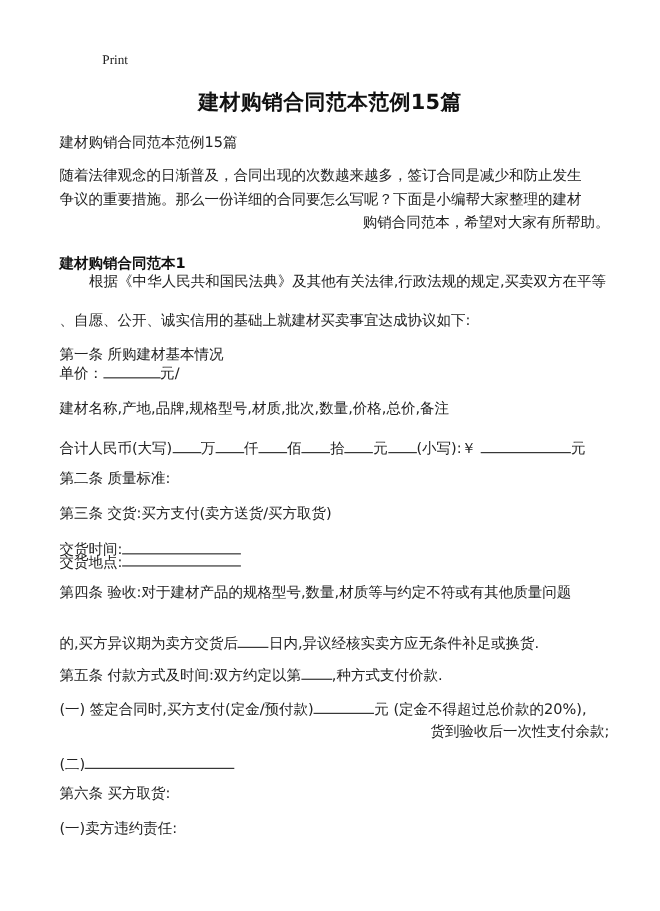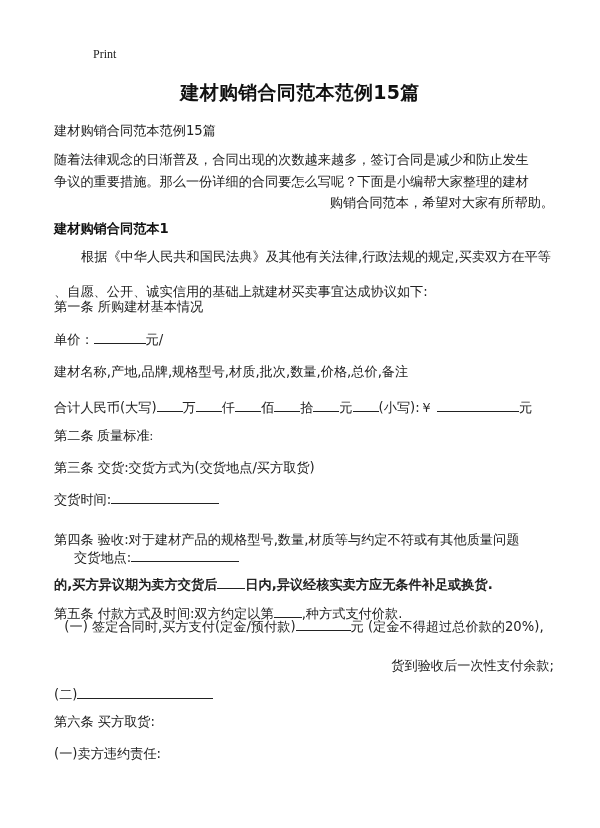--- a/index.html
+++ b/index.html
@@ -16,72 +16,72 @@
     .doc-title {
       position: absolute; left: 0; width: 600px; top: 80px;
       text-align: center; font-size: 19px; font-weight: bold; color: #111;
       letter-spacing: 0.3px;
     }
     .p {
       position: absolute; left: 54px; width: 500px;
       font-size: 13.2px; line-height: 21px; color: #222;
       white-space: nowrap;
     }
-    .p.bold { font-weight: bold; color: #111; }
+    .p.bold { font-weight: bold; color: #111; margin-top: 12px; }
     .blank { display: inline-block; border-bottom: 1px solid #222; height: 14px; vertical-align: baseline; }
   </style>
 </head>
 <body>
 
 <div class="print-label">Print</div>
 <div class="doc-title">建材购销合同范本范例15篇</div>
 
 <div class="p" style="top:120px;">建材购销合同范本范例15篇</div>
 
-<div class="p" style="top:150px;font-family:Liberation Mono, monospace;">随着法律观念的日渐普及，合同出现的次数越来越多，签订合同是减少和防止发生</div>
+<div class="p" style="top:150px;">随着法律观念的日渐普及，合同出现的次数越来越多，签订合同是减少和防止发生</div>
 <div class="p" style="top:171px;">争议的重要措施。那么一份详细的合同要怎么写呢？下面是小编帮大家整理的建材</div>
 <div class="p" style="top:192px;text-align:right;">购销合同范本，希望对大家有所帮助。</div>
 
 <div class="p bold" style="top:218px;">建材购销合同范本1</div>
 
 <div class="p" style="top:246px;margin-left:27px;">根据《中华人民共和国民法典》及其他有关法律,行政法规的规定,买卖双方在平等</div>
 <div class="p" style="top:281px;">、自愿、公开、诚实信用的基础上就建材买卖事宜达成协议如下:</div>
 
-<div class="p" style="top:296px;">第一条 所购建材基本情况</div>
+<div class="p" style="top:312px;">第一条 所购建材基本情况</div>
 
 <div class="p" style="top:329px;">
   <span>单价：</span><span class="blank" style="width:52px;"></span><span>元/</span>
 </div>
 
 <div class="p" style="top:361px;">建材名称,产地,品牌,规格型号,材质,批次,数量,价格,总价,备注</div>
 
 <div class="p" style="top:397px;">
   <span>合计人民币(大写)</span><span class="blank" style="width:26px;"></span><span>万</span><span class="blank" style="width:26px;"></span><span>仟</span><span class="blank" style="width:26px;"></span><span>佰</span><span class="blank" style="width:26px;"></span><span>拾</span><span class="blank" style="width:26px;"></span><span>元</span><span class="blank" style="width:26px;"></span><span>(小写):￥</span> <span class="blank" style="width:82px;"></span><span>元</span>
 </div>
 
-<div class="p" style="top:425px;font-family:Liberation Serif, serif;">第二条 质量标准:</div>
-<div class="p" style="top:457px;">第三条 交货:交货方式为(交货地点/买方取货)</div>
+<div class="p" style="top:425px;">第二条 质量标准:</div>
+<div class="p" style="top:457px;">第三条 交货:买方支付(卖方送货/买方取货)</div>
 
 <div class="p" style="top:489px;">
   <span>交货时间:</span><span class="blank" style="width:108px;"></span>
 </div>
-<div class="p" style="top:547px;margin-left:20px;">
+<div class="p" style="top:500px;">
   <span>交货地点:</span><span class="blank" style="width:108px;"></span>
 </div>
 
 <div class="p" style="top:529px;">第四条 验收:对于建材产品的规格型号,数量,材质等与约定不符或有其他质量问题</div>
-<div class="p" style="top:574px;font-weight:bold;">
+<div class="p" style="top:574px;">
   <span>的,买方异议期为卖方交货后</span><span class="blank" style="width:28px;"></span><span>日内,异议经核实卖方应无条件补足或换货.</span>
 </div>
 
 <div class="p" style="top:603px;">
   <span>第五条 付款方式及时间:双方约定以第</span><span class="blank" style="width:28px;"></span><span>,种方式支付价款.</span>
 </div>
 
-<div class="p" style="top:616px;text-align:center;">
+<div class="p" style="top:634px;">
   <span>(一) 签定合同时,买方支付(定金/预付款)</span><span class="blank" style="width:55px;"></span><span>元 (定金不得超过总价款的20%),</span>
 </div>
 <div class="p" style="top:655px;text-align:right;">货到验收后一次性支付余款;</div>
 
 <div class="p" style="top:684px;">
   <span>(二)</span><span class="blank" style="width:136px;"></span>
 </div>
 
 <div class="p" style="top:711px;">第六条 买方取货:</div>
 <div class="p" style="top:743px;">(一)卖方违约责任:</div>

